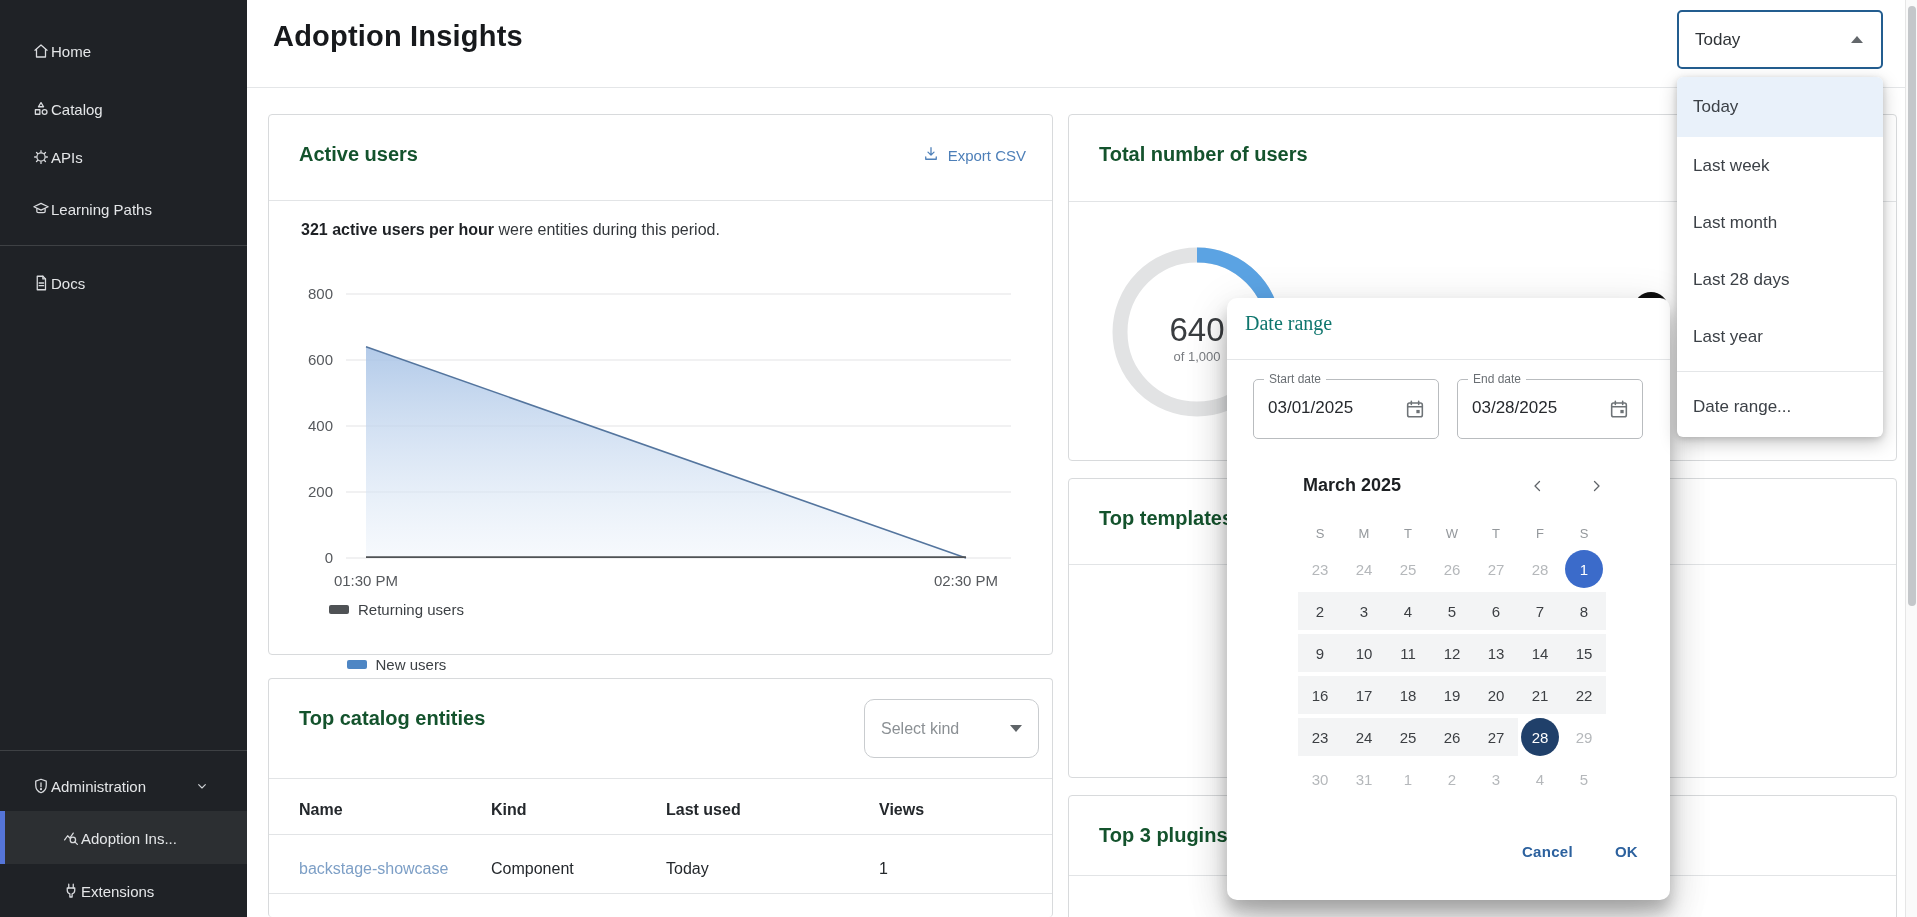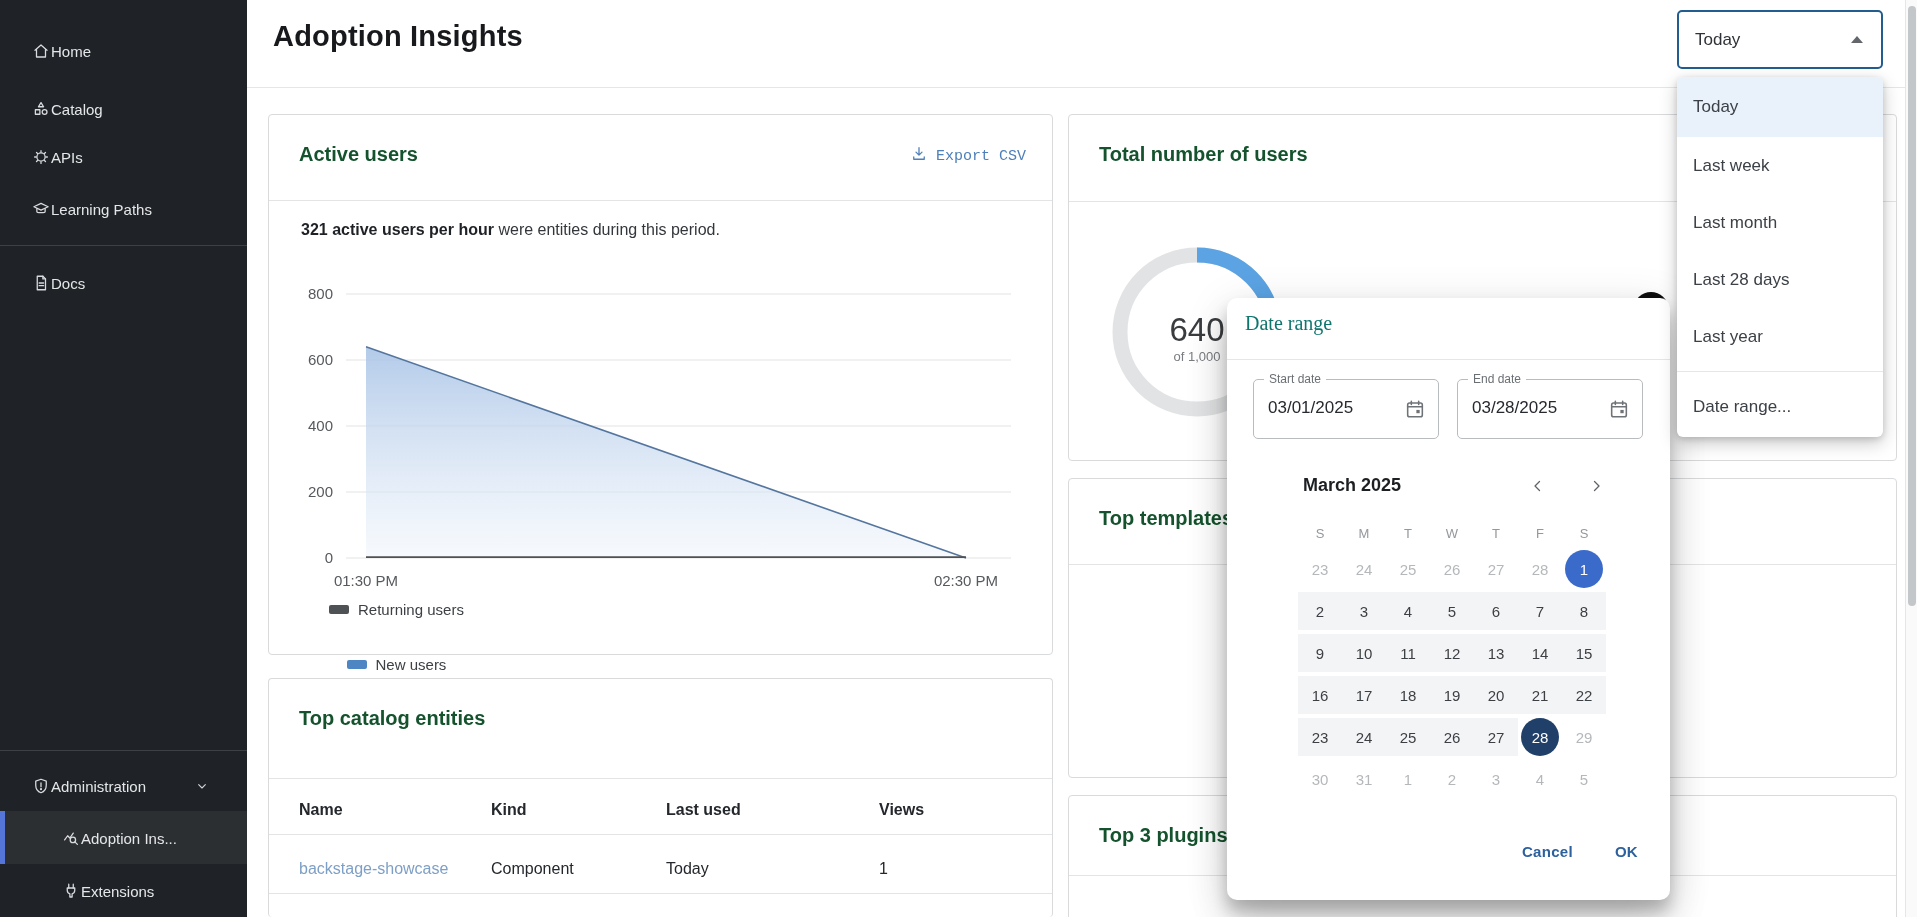--- a/index.html
+++ b/index.html
@@ -24,21 +24,21 @@
   #page-title { position:absolute; left:273px; top:20px; font-size:29px; font-weight:bold; color:#17191c; letter-spacing:.2px; }
   #header-divider { position:absolute; left:247px; top:87px; width:1658px; height:1px; background:#e4e6e8; }
 
   
   .card { position:absolute; background:#fff; border:1px solid #d8dadc; border-radius:4px; }
   .card-title { position:absolute; left:30px; top:28px; font-size:20px; font-weight:bold; color:#14532d; }
   .card-divider { position:absolute; left:0; width:100%; height:1px; background:#e2e4e6; }
 
   
   #card-active { left:268px; top:114px; width:785px; height:541px; }
-  #export-btn { position:absolute; right:26px; top:30px; display:flex; align-items:center; gap:8px; color:var(--link-strong); font-size:15px; cursor:pointer;font-family:Liberation Mono, monospace; }
+  #export-btn { position:absolute; right:26px; top:30px; display:flex; align-items:center; gap:8px; color:var(--link-strong); font-size:15px; cursor:pointer; }
   #export-btn svg { width:18px; height:18px; }
   #summary { position:absolute; left:32px; top:106px; font-size:16px; color:#33373b; }
   #summary b { font-weight:bold; color:#1e2125; }
   #au-chart { position:absolute; left:10px; top:156px; width:760px; height:330px; }
   #legend { position:absolute; left:60px; top:486px; display:flex; gap:38px; align-items:center;flex-direction:column; }
   .lg-item { display:flex; align-items:center; gap:9px; font-size:15px; color:#3d4145; }
   .lg-swatch { width:20px; height:9px; border-radius:2px; }
 
   
   #card-total { left:1068px; top:114px; width:829px; height:347px; }
@@ -264,20 +264,24 @@
     <div class="card-divider" style="top:85px"></div>
   </section>
 
   <section class="card" id="card-plugins">
     <div class="card-title">Top 3 plugins</div>
     <div class="card-divider" style="top:79px"></div>
   </section>
 
   <section class="card" id="card-catalog">
     <div class="card-title">Top catalog entities</div>
+    <div id="kind-select">
+      <span class="ph">Select kind</span>
+      <span id="kind-caret"></span>
+    </div>
     <div class="card-divider" style="top:99px"></div>
     <div id="tbl">
         <span class="tbl-cell tbl-head" style="left: 30px; top: 122px;">Name</span>
         <span class="tbl-cell tbl-head" style="left: 222px; top: 122px;">Kind</span>
         <span class="tbl-cell tbl-head" style="left: 397px; top: 122px; text-align: center;">Last used</span>
         <span class="tbl-cell tbl-head" style="left: 610px; top: 122px;">Views</span>
         <span class="tbl-cell tbl-link" style="left: 30px; top: 181px;">backstage-showcase</span>
         <span class="tbl-cell" style="left: 222px; top: 181px;">Component</span>
         <span class="tbl-cell" style="left: 397px; top: 181px;">Today</span>
         <span class="tbl-cell" style="left: 610px; top: 181px;">1</span>

